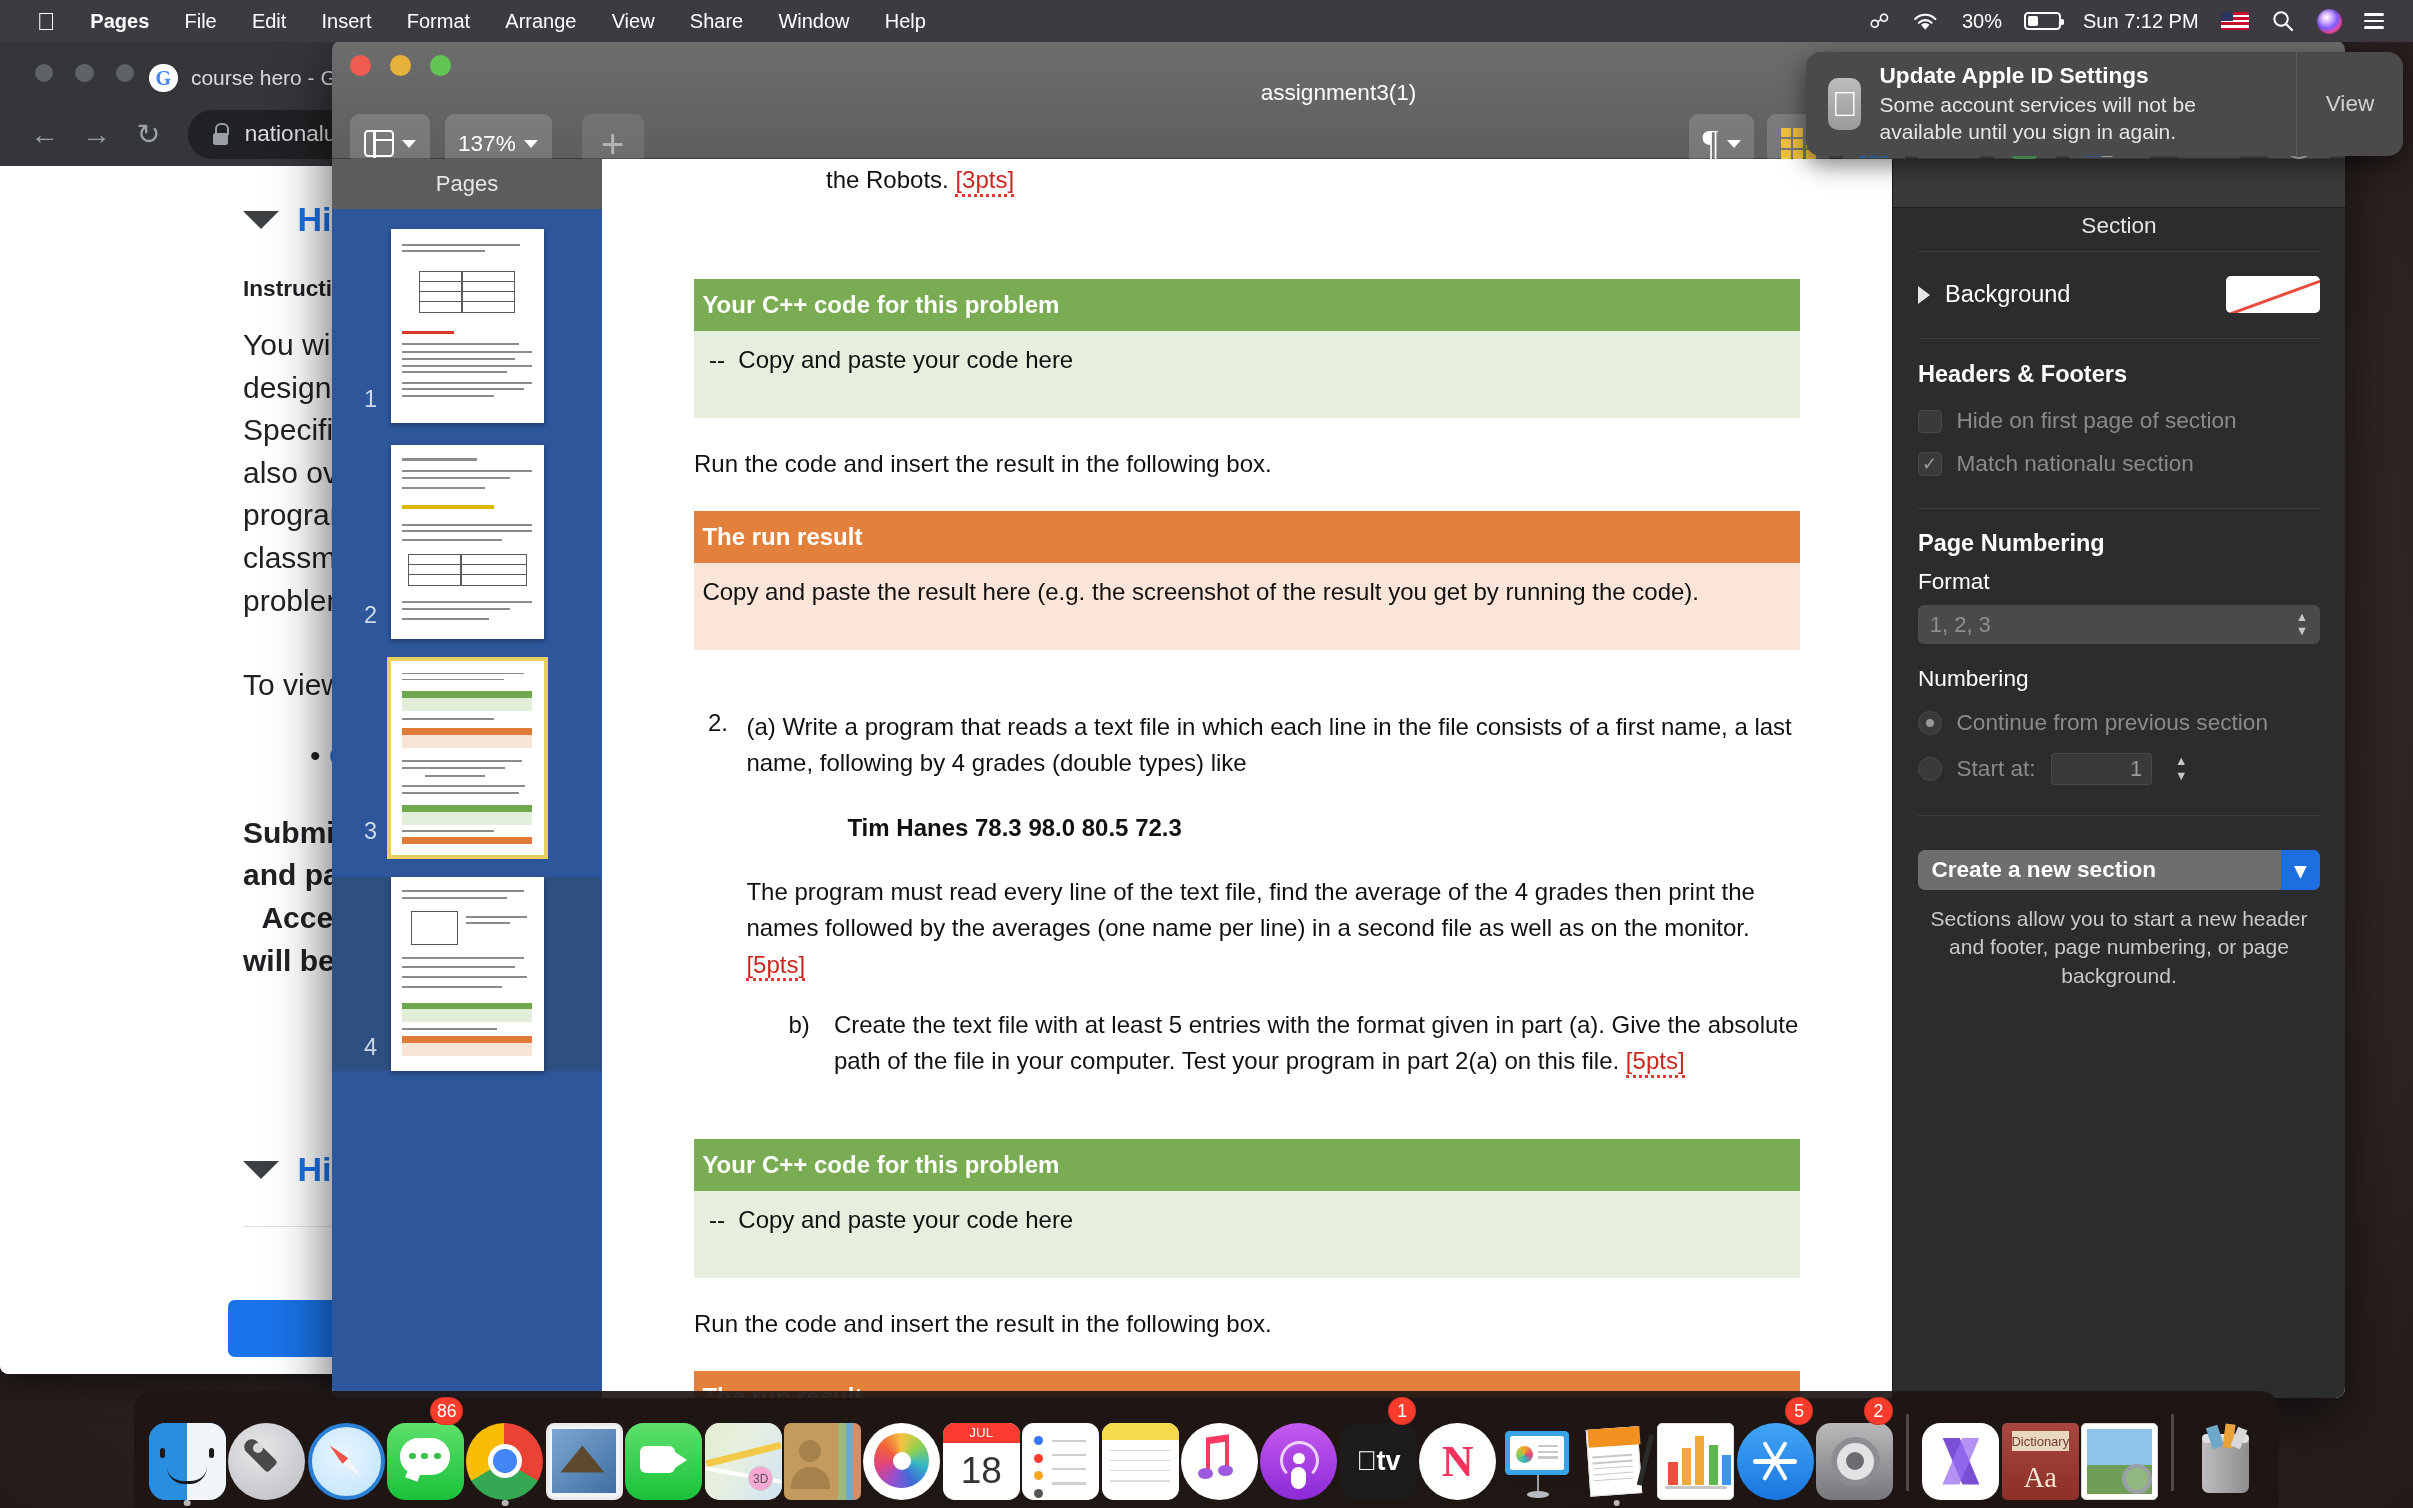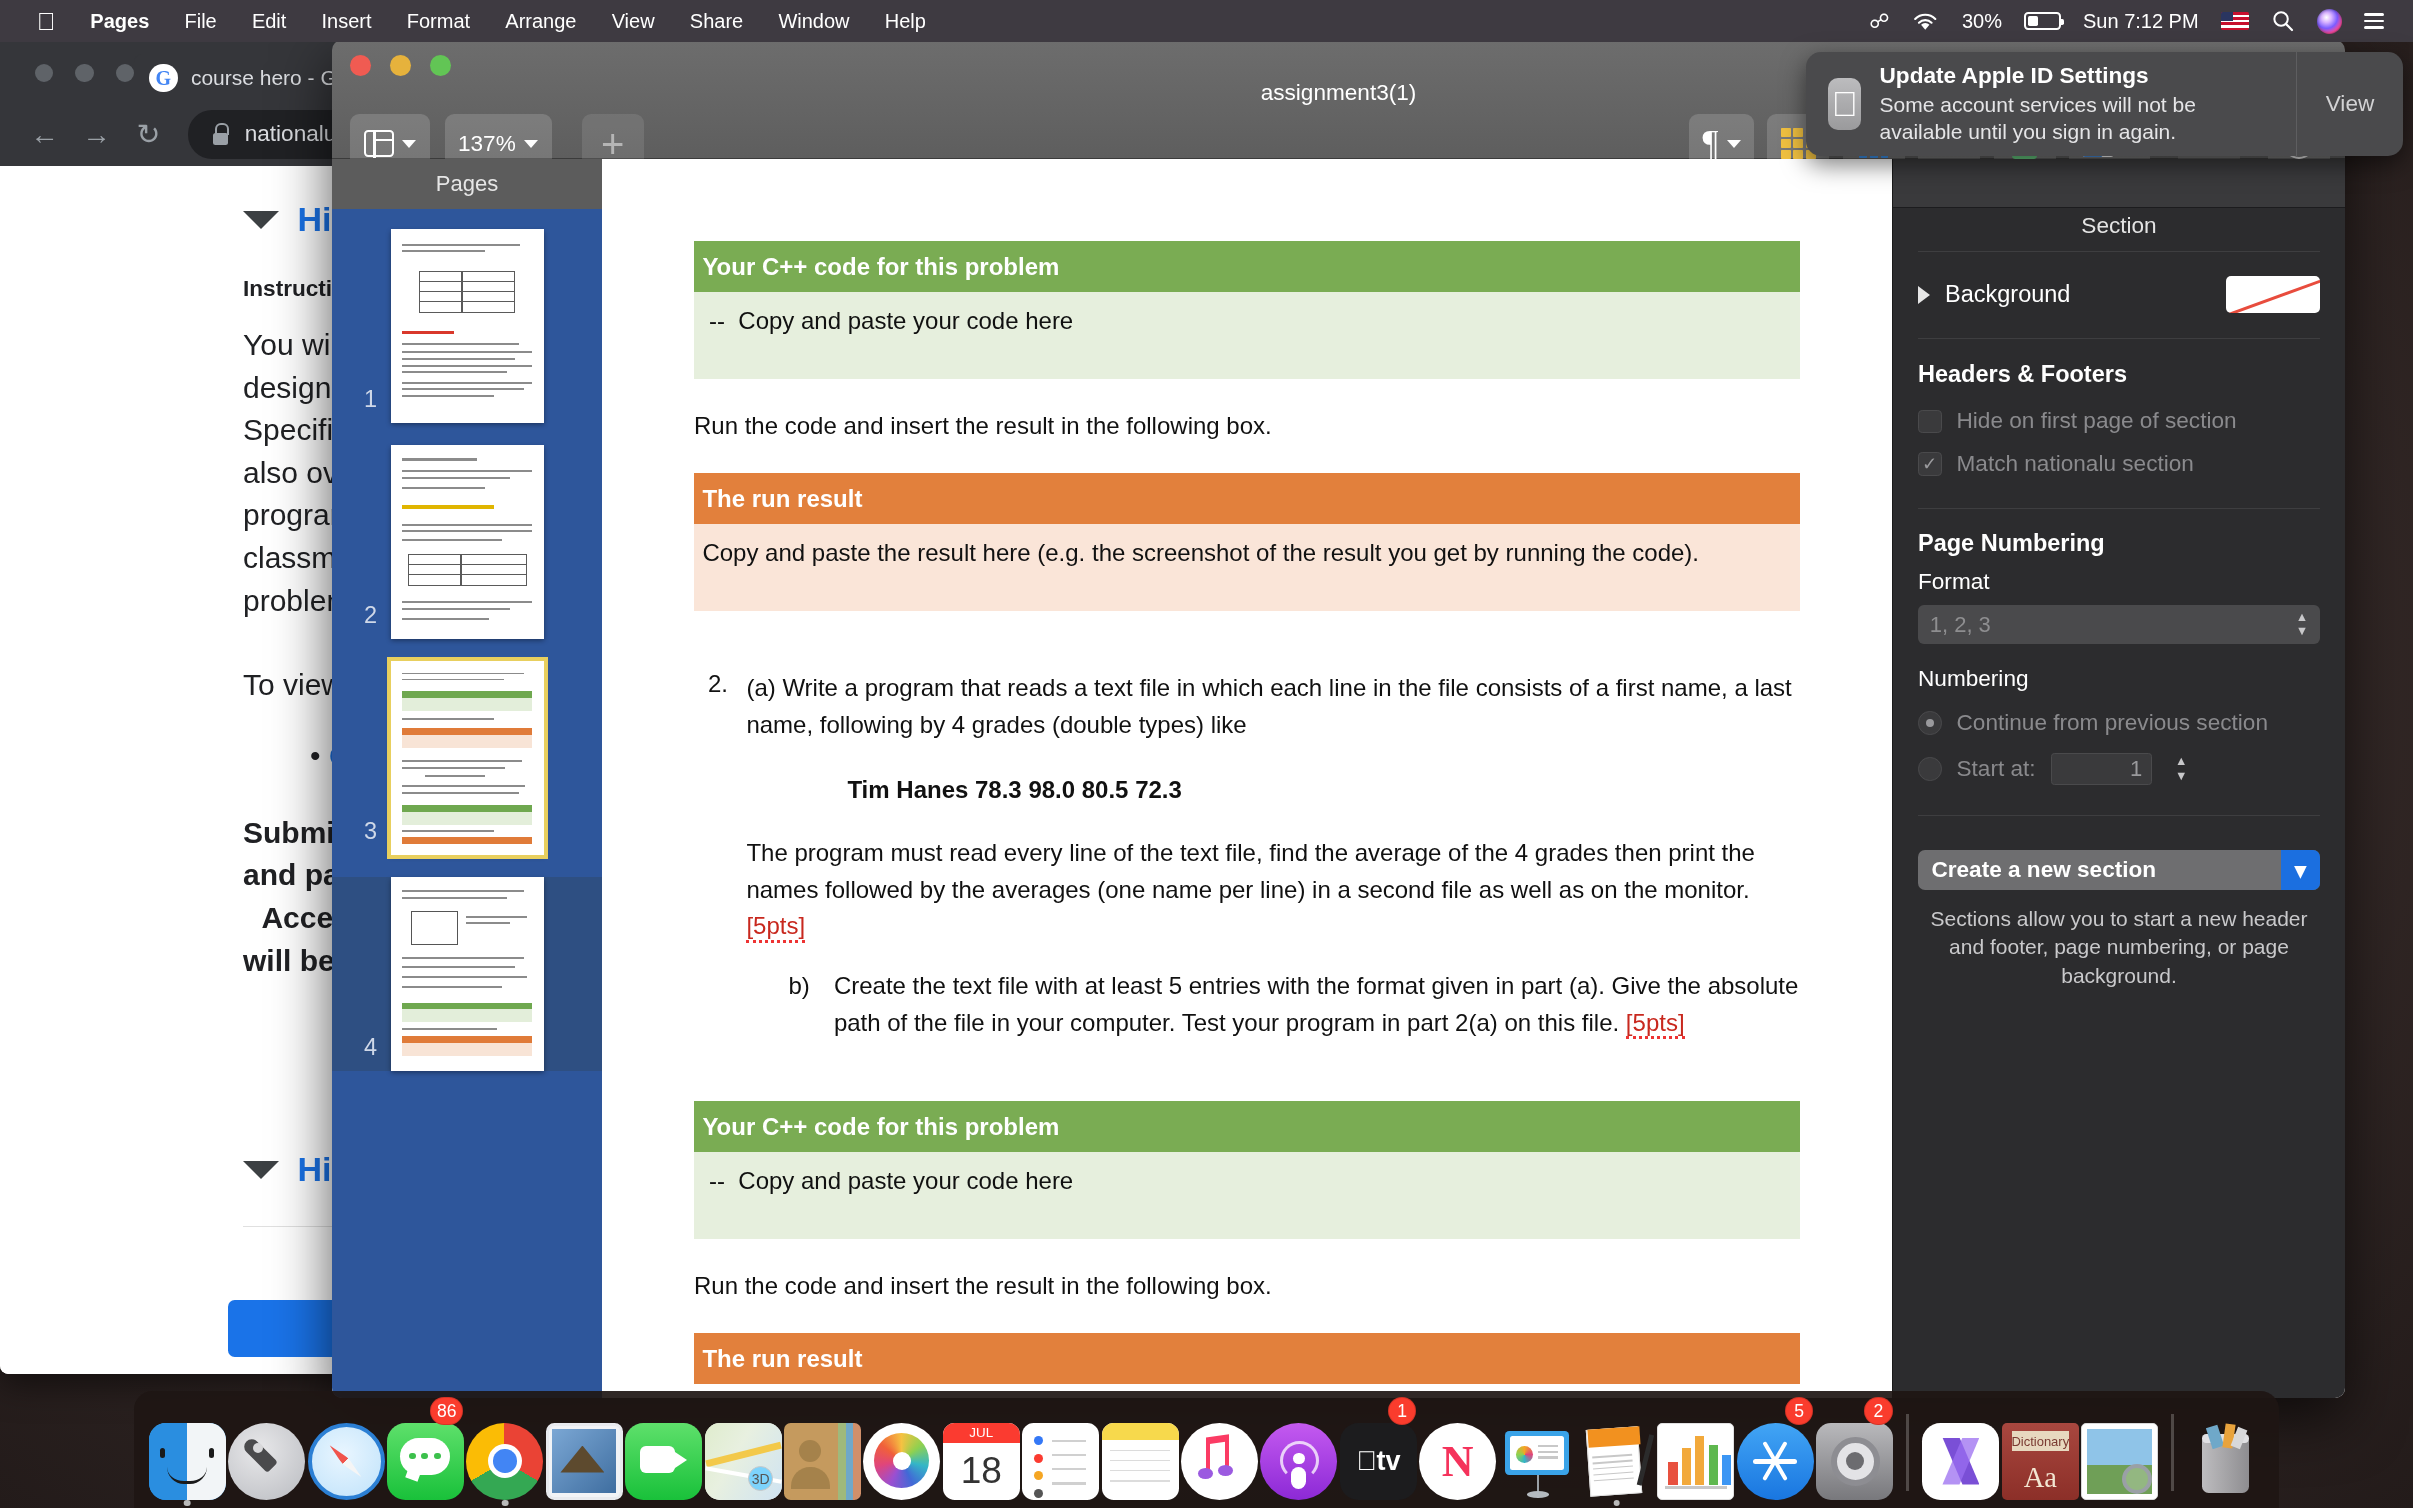--- a/index.html
+++ b/index.html
@@ -522,20 +522,24 @@
             <div class="t-orange" style="top:159px"></div>
             <div class="t-orangelt" style="top:166px"></div>
           </div>
           <div class="thumb-num">4</div>
         </div>
       </div>
     </div>
 
     <div id="doc-canvas">
       <div id="doc-page">
+        <div class="doc-txt" style="padding-left:132px;padding-top:3.4px">
+          <span>the Robots.</span>
+          <span class="misspell">[3pts]</span>
+        </div>
 
         <div class="cbox" style="margin-top:82px">
           <div class="cbox-head">Your C++ code for this problem</div>
           <div class="cbox-body">
             <span>--</span>&nbsp;&nbsp;<span>Copy and paste your code here</span>
           </div>
         </div>
 
         <div class="doc-txt" style="margin-top:28.5px">Run the code and insert the result in the following box.</div>
 
@@ -763,21 +767,21 @@
       <div style="position:absolute;left:15px;top:23.5px;width:35px;height:27px;background:#fff;border-radius:5.9px"></div>
       <div style="position:absolute;left:47px;top:27px;width:0;height:0;border-top:10px solid transparent;border-bottom:10px solid transparent;border-left:15px solid #fff"></div>
     </div>
   </div>
 
   <div class="dock-item">
     <div class="dock-ic" style="background:#eef1ec;border-radius:15px">
       <div style="position:absolute;inset:0;background:linear-gradient(120deg,#dfeccd 0%,#e8f0e0 40%,#cfe3f2 100%)"></div>
       <div style="position:absolute;left:0;top:28.5px;width:77px;height:6.7px;background:#f3c94a;transform:rotate(-14deg)"></div>
       <div style="position:absolute;left:0;top:50px;width:77px;height:4.2px;background:#fff;transform:rotate(10deg)"></div>
-      <div style="position:absolute;right:8.4px;bottom:8.4px;width:25px;height:25px;border-radius:50%;background:#7dd3fc;border:1.7px solid #c9c9c9;font-size:14px;display:flex;align-items:center;justify-content:center;color:#555">3D</div>
+      <div style="position:absolute;right:8.4px;bottom:8.4px;width:25px;height:25px;border-radius:50%;background:#f9a8d4;border:1.7px solid #c9c9c9;font-size:12px;display:flex;align-items:center;justify-content:center;color:#555">3D</div>
     </div>
   </div>
 
   <div class="dock-item">
     <div class="dock-ic" style="background:linear-gradient(to right,#c59a5e 0 70%,#9fb97c 70% 80%,#6fa8c9 80% 90%,#d08f6a 90% 100%);border-radius:6.7px">
       <div style="position:absolute;left:15px;top:17px;width:22px;height:22px;border-radius:50%;background:#a5824b"></div>
       <div style="position:absolute;left:6.7px;top:44px;width:39px;height:22px;border-radius:19px 19px 0 0;background:#a5824b"></div>
     </div>
   </div>
 

